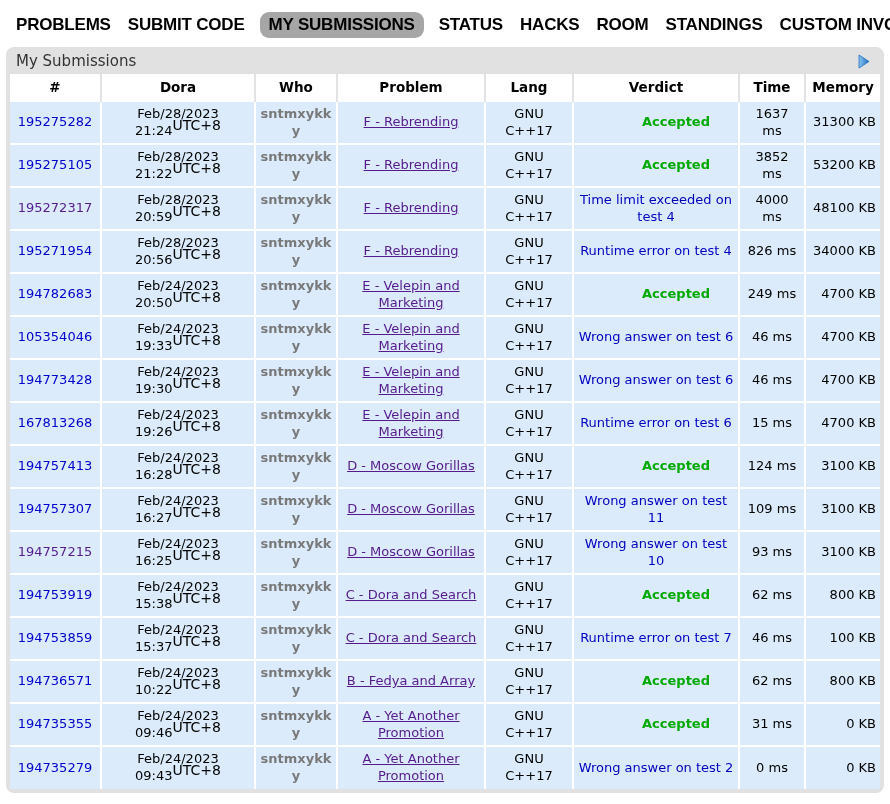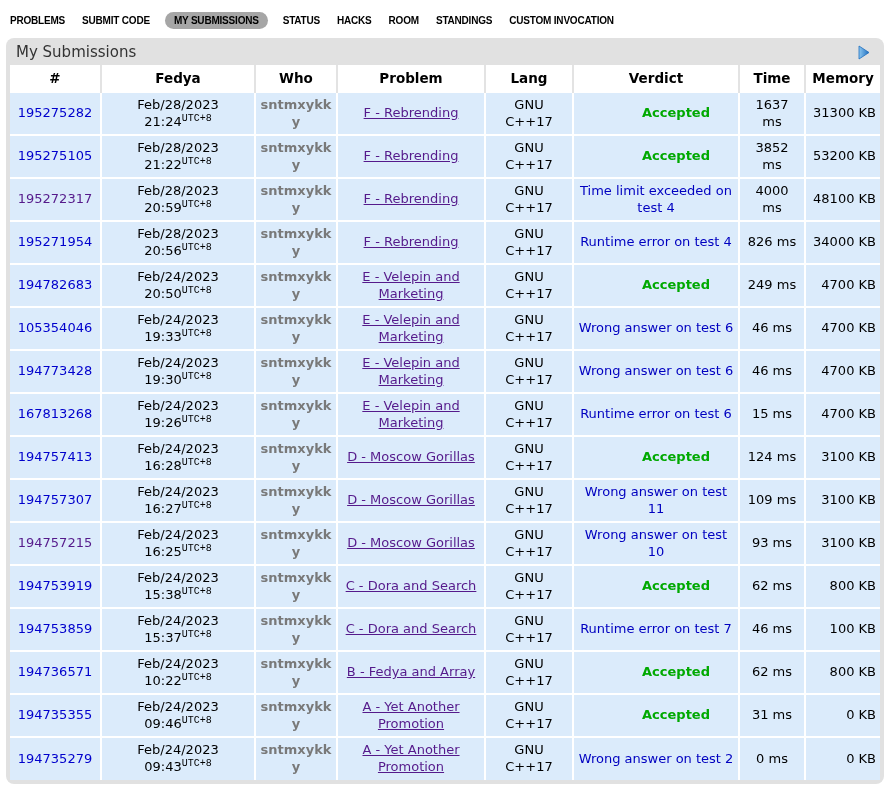--- a/index.html
+++ b/index.html
@@ -22,23 +22,24 @@
   }
   .page{padding:6px;}
 
   
   .topnav{
     display:flex;
     align-items:flex-start;
     gap:13px;
     padding:6px 2px 9px 2px;
     font-family:"Liberation Sans",sans-serif;
-    font-size:10px;
+    font-size:17px;
     font-weight:bold;
     letter-spacing:-0.2px;
+    margin-left:6px;
   }
   .topnav a{
     color:#000;
     text-decoration:none;
     white-space:nowrap;
     padding:3px 2px;
     cursor:pointer;
   }
   .topnav a.active{
     background:var(--pill);
@@ -99,21 +100,21 @@
     word-wrap:break-word;
   }
   td:last-child{border-right:none;text-align:right;}
 
   a.id-link{color:var(--link);}
   a.id-link.visited{color:var(--visited);}
   a.problem-link{color:var(--visited);text-decoration:underline;}
   .handle{color:var(--handle);font-weight:bold;cursor:pointer;}
   .verdict-accepted{color:var(--accepted);font-weight:bold;margin-left:40px;}
   .verdict-rejected{color:var(--rejected);}
-  .when-time sup{font-size:10px;line-height:0;vertical-align:super;font-family:Liberation Mono, monospace;}
+  .when-time sup{font-size:14px;line-height:0;vertical-align:super;}
   .c-lang span{display:inline-block;max-width:50px;}
 </style>
 </head>
 <body>
 
 <div class="page">
 
   <nav class="topnav">
     <a>PROBLEMS</a>
     <a>SUBMIT CODE</a>
@@ -148,21 +149,21 @@
           <col style="width:82px">
           <col style="width:148px">
         <col style="width:88px">
           <col style="width:166px">
           <col style="width:66px">
           <col style="width:75px">
       </colgroup>
       <thead>
         <tr>
           <th>#</th>
-          <th>Fedya</th>
+          <th>Dora</th>
           <th>Who</th>
           <th>Problem</th>
           <th>Lang</th>
           <th>Verdict</th>
           <th>Time</th>
           <th>Memory</th>
         </tr>
       </thead>
       <tbody>
           <tr>

